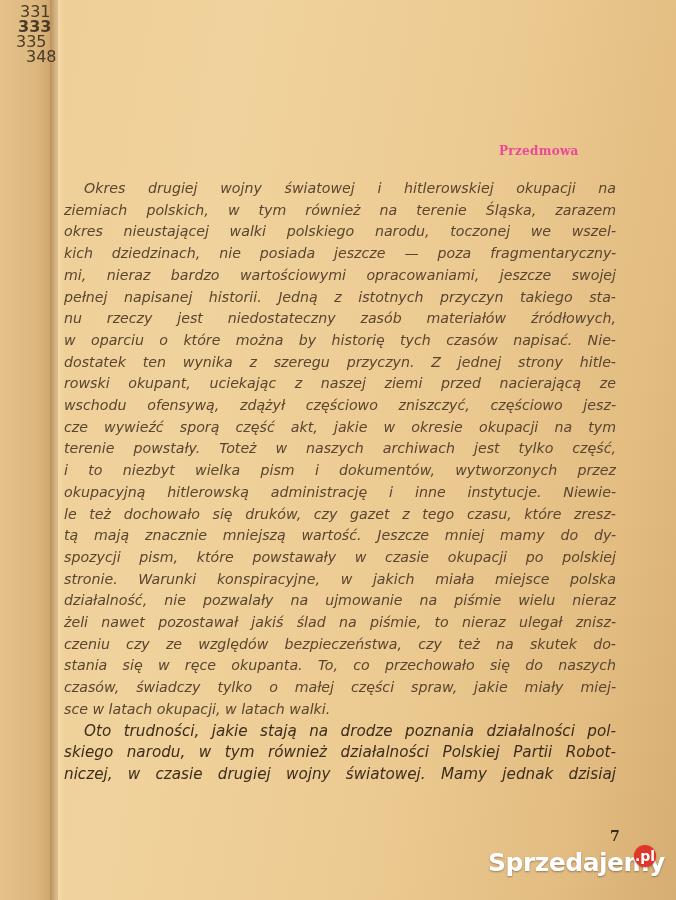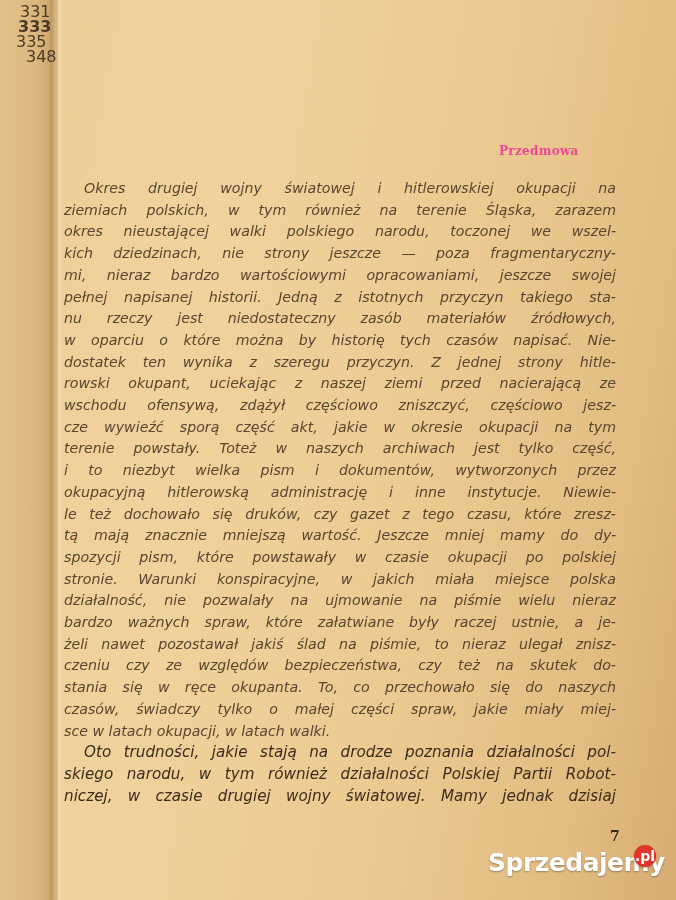--- a/index.html
+++ b/index.html
@@ -62,38 +62,37 @@
   <div>348</div>
 </div>
 
 <div class="heading">Przedmowa</div>
 
 <div class="body-text">
   <div class="p1">
     <span class="line indent">Okres drugiej wojny światowej i hitlerowskiej okupacji na</span>
     <span class="line">ziemiach polskich, w tym również na terenie Śląska, zarazem</span>
     <span class="line">okres nieustającej walki polskiego narodu, toczonej we wszel-</span>
-    <span class="line">kich dziedzinach, nie strony jeszcze — poza fragmentaryczny-</span>
+    <span class="line">kich dziedzinach, nie posiada jeszcze — poza fragmentaryczny-</span>
     <span class="line">mi, nieraz bardzo wartościowymi opracowaniami, jeszcze swojej</span>
     <span class="line">pełnej napisanej historii. Jedną z istotnych przyczyn takiego sta-</span>
     <span class="line">nu rzeczy jest niedostateczny zasób materiałów źródłowych,</span>
     <span class="line">w oparciu o które można by historię tych czasów napisać. Nie-</span>
     <span class="line">dostatek ten wynika z szeregu przyczyn. Z jednej strony hitle-</span>
     <span class="line">rowski okupant, uciekając z naszej ziemi przed nacierającą ze</span>
     <span class="line">wschodu ofensywą, zdążył częściowo zniszczyć, częściowo jesz-</span>
     <span class="line">cze wywieźć sporą część akt, jakie w okresie okupacji na tym</span>
     <span class="line">terenie powstały. Toteż w naszych archiwach jest tylko część,</span>
     <span class="line">i to niezbyt wielka pism i dokumentów, wytworzonych przez</span>
     <span class="line">okupacyjną hitlerowską administrację i inne instytucje. Niewie-</span>
     <span class="line">le też dochowało się druków, czy gazet z tego czasu, które zresz-</span>
     <span class="line">tą mają znacznie mniejszą wartość. Jeszcze mniej mamy do dy-</span>
     <span class="line">spozycji pism, które powstawały w czasie okupacji po polskiej</span>
     <span class="line">stronie. Warunki konspiracyjne, w jakich miała miejsce polska</span>
     <span class="line">działalność, nie pozwalały na ujmowanie na piśmie wielu nieraz</span>
-    <span class="line">bardzo ważnych spraw, które załatwiane były raczej ustnie, a je-</span>
     <span class="line">żeli nawet pozostawał jakiś ślad na piśmie, to nieraz ulegał znisz-</span>
     <span class="line">czeniu czy ze względów bezpieczeństwa, czy też na skutek do-</span>
     <span class="line">stania się w ręce okupanta. To, co przechowało się do naszych</span>
     <span class="line">czasów, świadczy tylko o małej części spraw, jakie miały miej-</span>
     <span class="line last">sce w latach okupacji, w latach walki.</span>
   </div>
   <div class="p2">
     <span class="line indent">Oto trudności, jakie stają na drodze poznania działalności pol-</span>
     <span class="line">skiego narodu, w tym również działalności Polskiej Partii Robot-</span>
     <span class="line">niczej, w czasie drugiej wojny światowej. Mamy jednak dzisiaj</span>

